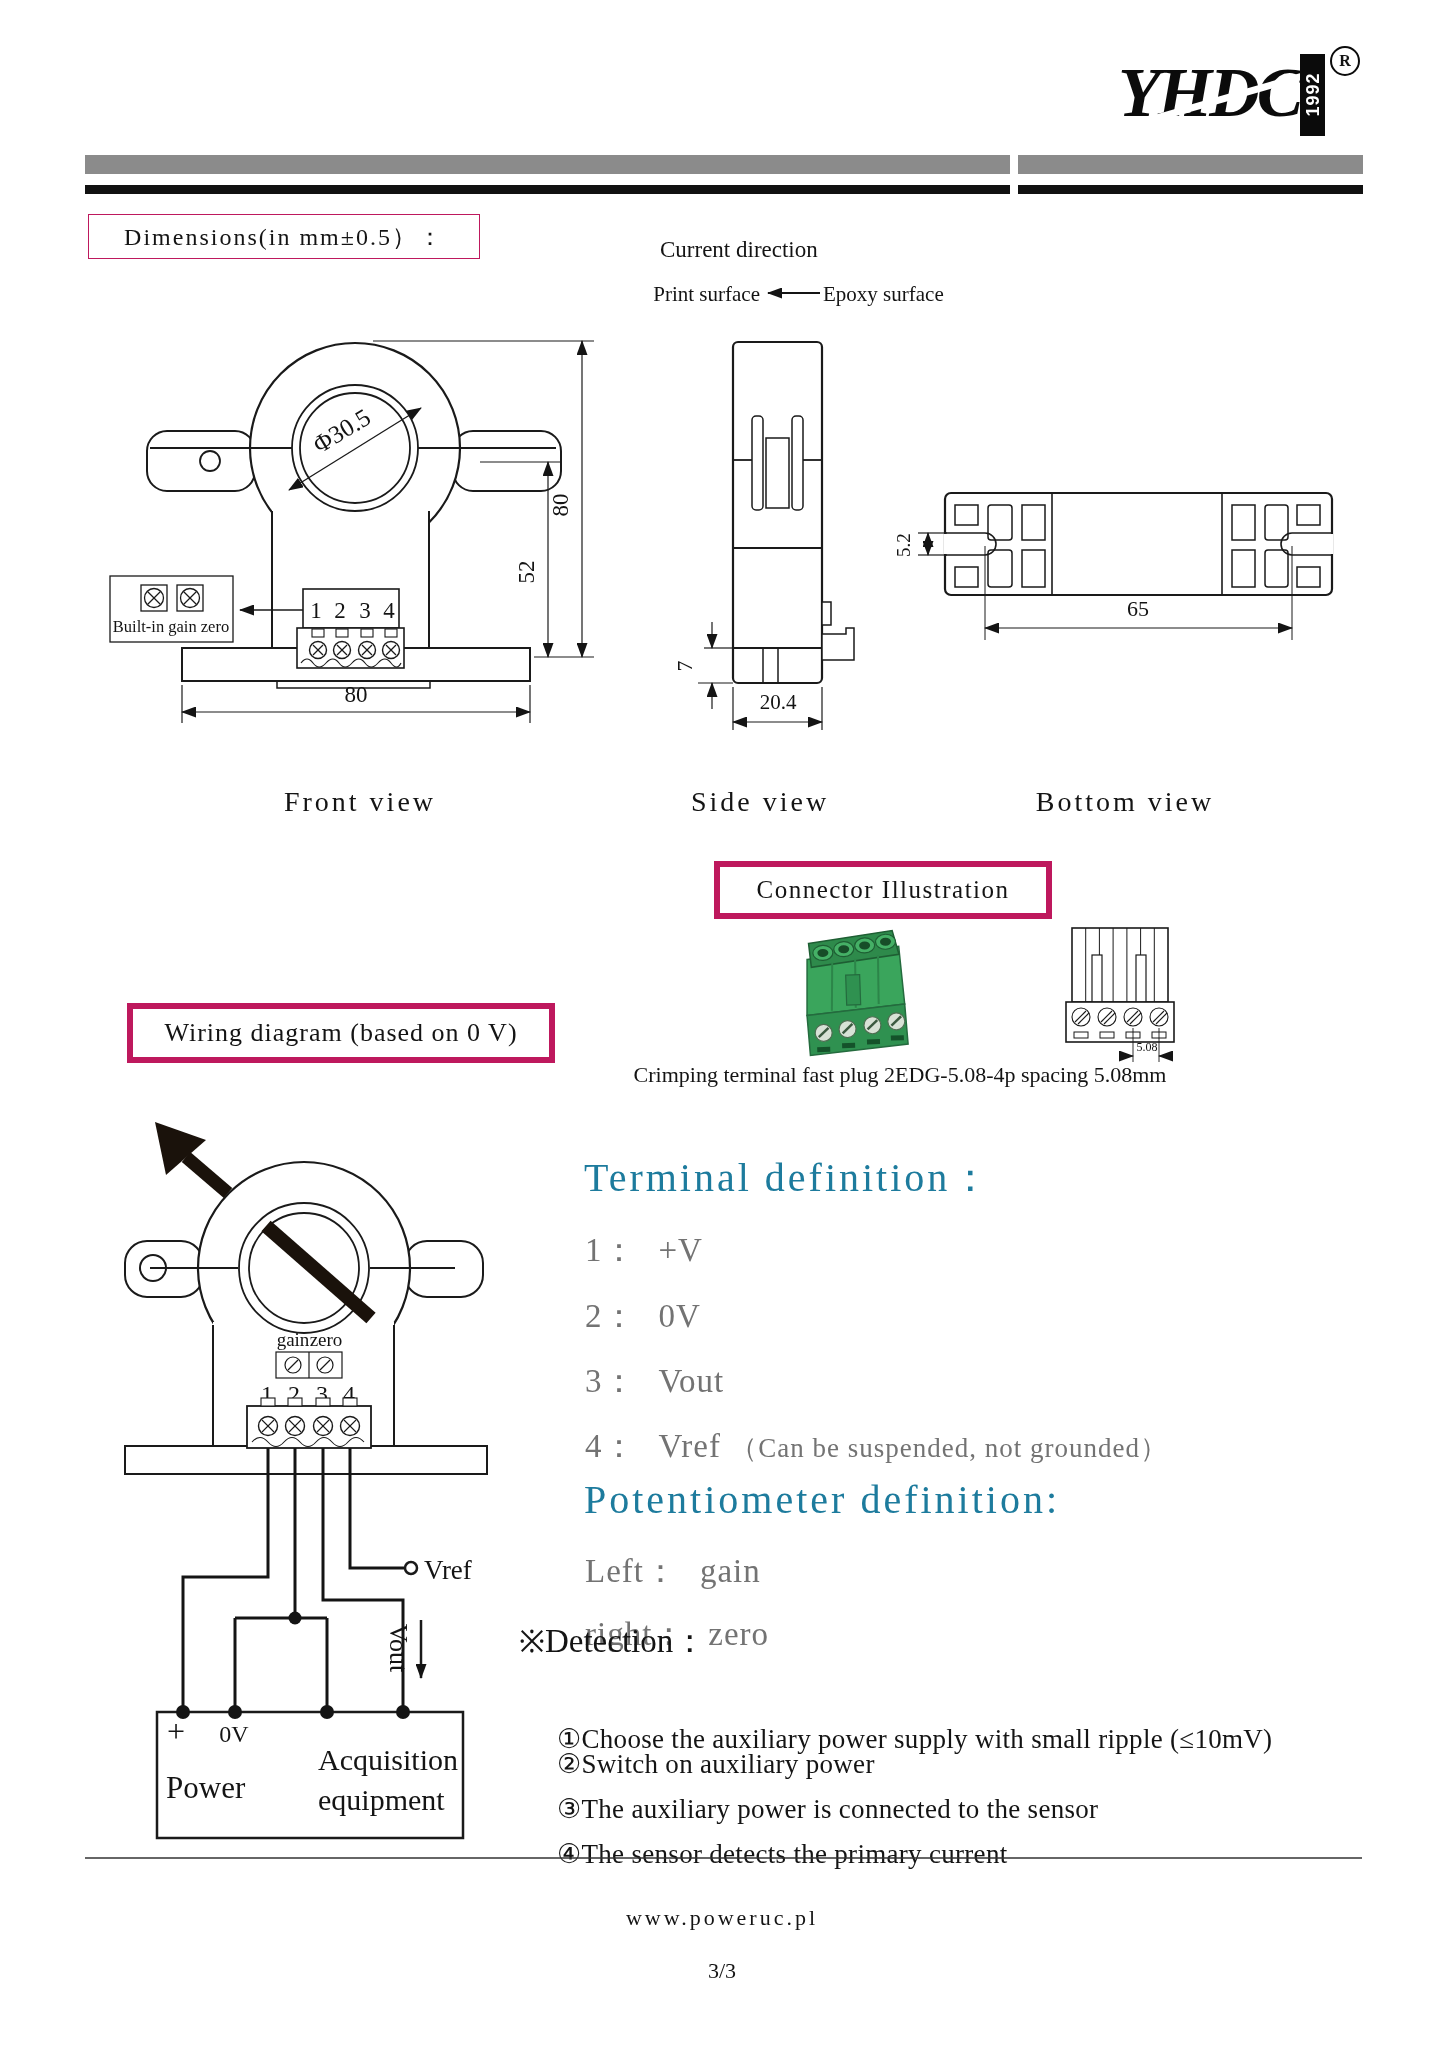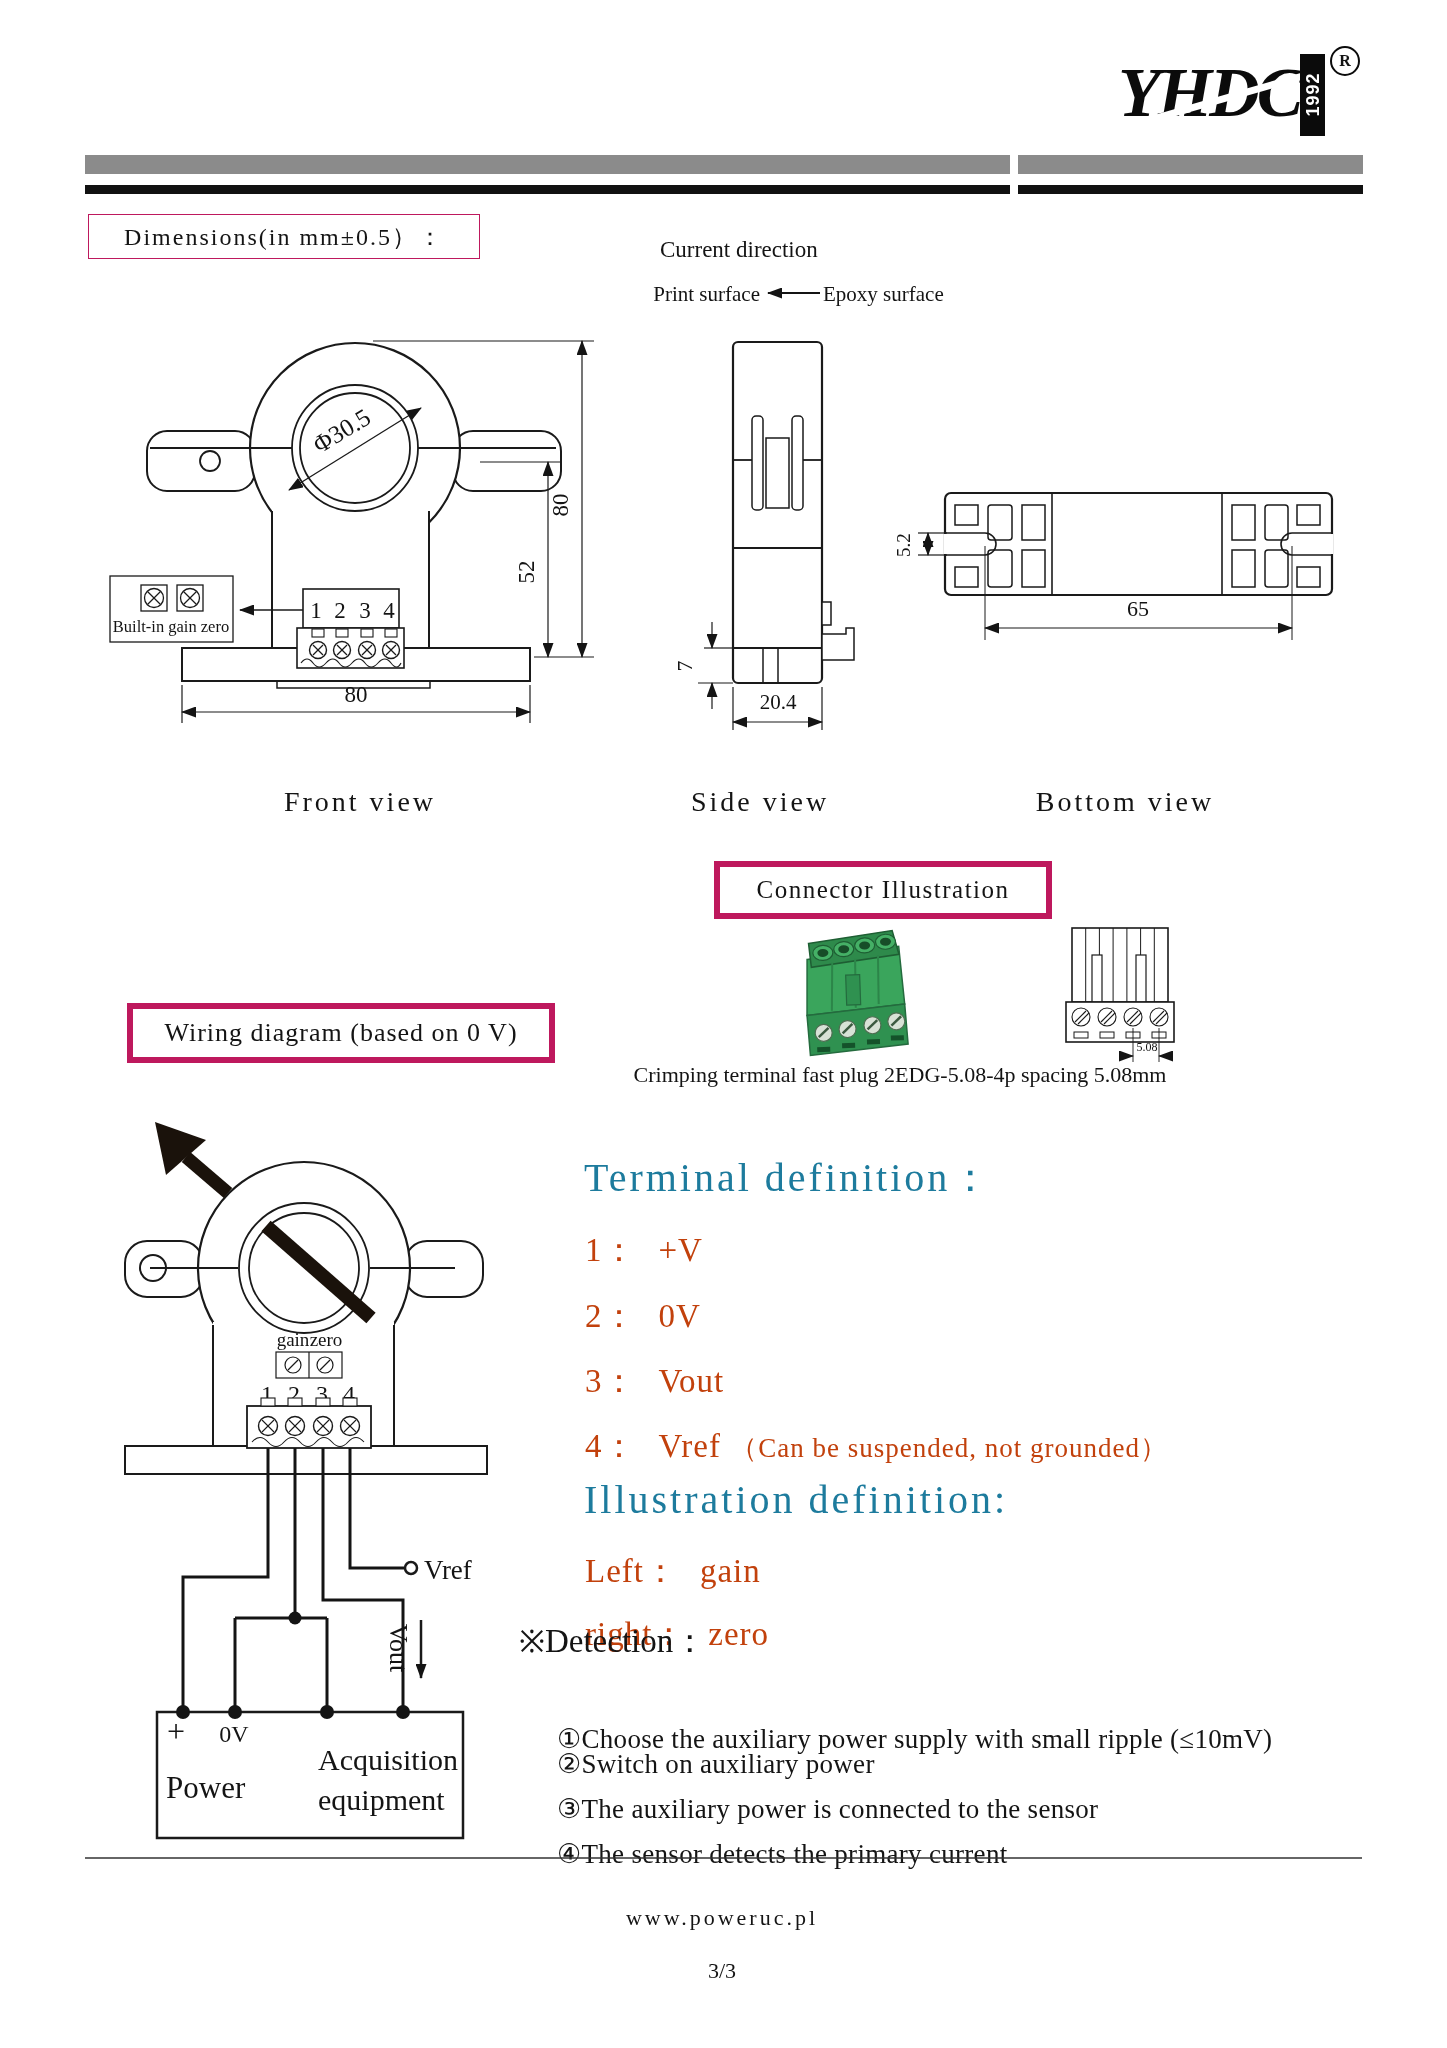--- a/index.html
+++ b/index.html
@@ -5,21 +5,21 @@
   html,body{margin:0;padding:0;background:#e8e8e8;}
   #page{position:relative;width:1447px;height:2048px;background:#ffffff;overflow:hidden;
         font-family:"Liberation Serif","DejaVu Serif",serif;color:#141414;}
   .abs{position:absolute;}
   .boxlabel{border:6px solid #be185d;display:flex;align-items:center;justify-content:center;}
   .bar{position:absolute;}
   #svgoverlay{position:absolute;left:0;top:0;width:1447px;height:2048px;}
   svg text{font-family:"Liberation Serif","DejaVu Serif",serif;fill:#141414;}
   .ctr{text-align:center;}
   .teal-head{color:#1d7b9d;font-size:40px;letter-spacing:3px;}
-  .def-item{font-size:33px;letter-spacing:1px;color:#c2410c;}
+  .def-item{font-size:33px;letter-spacing:1px;color:#737373;}
   .def-item .val{margin-left:22px;}
   .def-note{font-size:27px;}
   .step{font-size:27px;letter-spacing:.3px;}
   
   #logo{position:absolute;left:1118px;top:50px;width:232px;height:92px;}
   #logo .word{position:absolute;left:0;top:2px;font-family:"Liberation Serif","DejaVu Serif",serif;
       font-weight:bold;font-style:italic;font-size:70px;line-height:82px;color:#0b0b0b;letter-spacing:-3px;}
   #logo .slash{position:absolute;left:-8px;top:47px;width:215px;height:7px;background:#fff;transform:rotate(-16deg);}
   #logo .yearbox{position:absolute;left:182px;top:4px;width:25px;height:82px;background:#0b0b0b;}
   #logo .yearbox span{position:absolute;left:-27px;top:30px;width:80px;color:#fff;font-size:18px;font-weight:bold;
@@ -71,21 +71,21 @@
     <span>2：</span><span class="val">0V</span>
   </div>
   <div class="abs def-item" style="left:585px;top:1359px;">
     <span>3：</span><span class="val">Vout</span>
   </div>
   <div class="abs def-item" style="left:585px;top:1424px;">
     <span>4：</span><span class="val">Vref</span>
     <span class="def-note">（Can be suspended, not grounded）</span>
   </div>
 
-  <div class="abs teal-head" style="left:584px;top:1476px;">Illustration definition:</div>
+  <div class="abs teal-head" style="left:584px;top:1476px;">Potentiometer definition:</div>
   <div class="abs def-item" style="left:585px;top:1549px;">
     <span>Left：</span><span class="val">gain</span>
   </div>
   <div class="abs def-item" style="left:585px;top:1612px;">
     <span>right：</span><span class="val">zero</span>
   </div>
 
   <div class="abs" style="left:519px;top:1619px;font-size:31px;">
     <span>※</span><span style="font-size:33px;">Detection：</span>
   </div>

